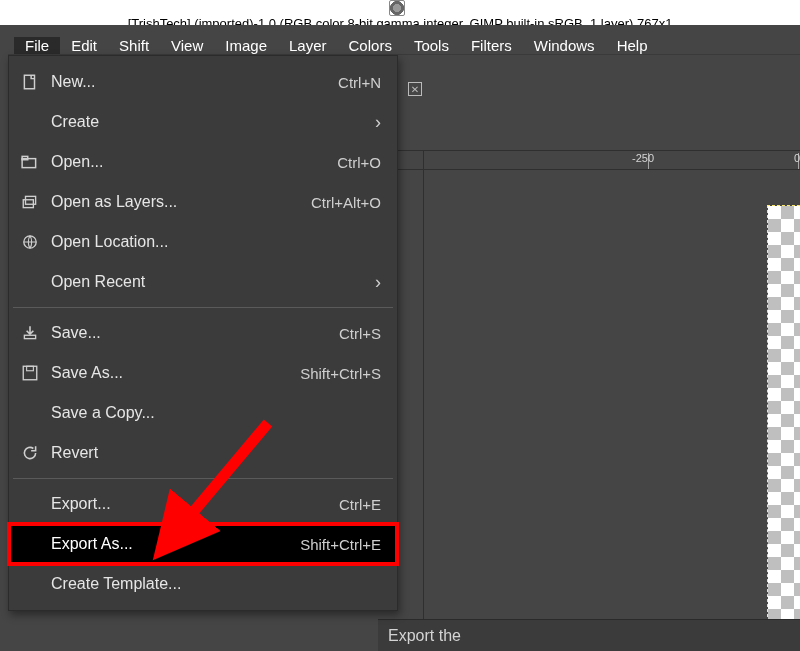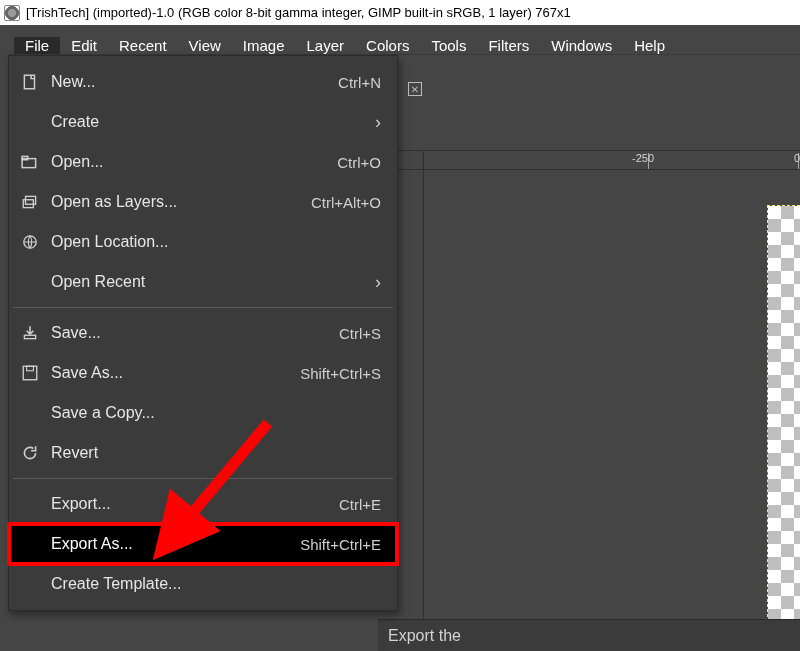--- a/index.html
+++ b/index.html
@@ -3,21 +3,21 @@
 <meta charset="utf-8">
 <style>
   * { box-sizing: border-box; margin: 0; padding: 0; font-family: "Segoe UI", Tahoma, sans-serif; }
   html, body { width: 800px; height: 651px; overflow: hidden; }
   body { background: #454545; color: #e6e6e6; font-size: 14px; position: relative; }
 
   
   .titlebar {
     background: #ffffff; color: #000;
     height: 25px; display: flex; align-items: center; padding: 0 4px;
-    font-size: 13px; white-space: nowrap; overflow: hidden;
+    font-size: 13px; white-space: nowrap; overflow: hidden; flex-direction: column;
   }
   .titlebar .app-icon {
     width: 16px; height: 16px; margin-right: 6px; flex: 0 0 auto;
     display: inline-block;
     background: radial-gradient(circle at 50% 50%, #999 0 40%, #666 41% 70%, transparent 71%);
     border: 1px solid #888; border-radius: 2px;
   }
 
   
   .menubar {
@@ -115,21 +115,21 @@
 </div>
 
 <div class="menubar">
   <div class="menu" data-open="true">
       <span>File</span>
     </div>
   <div class="menu">
       <span>Edit</span>
     </div>
   <div class="menu">
-      <span>Recent</span>
+      <span>Shift</span>
     </div>
   <div class="menu">
       <span>View</span>
     </div>
   <div class="menu">
       <span>Image</span>
     </div>
   <div class="menu">
       <span>Layer</span>
     </div>

